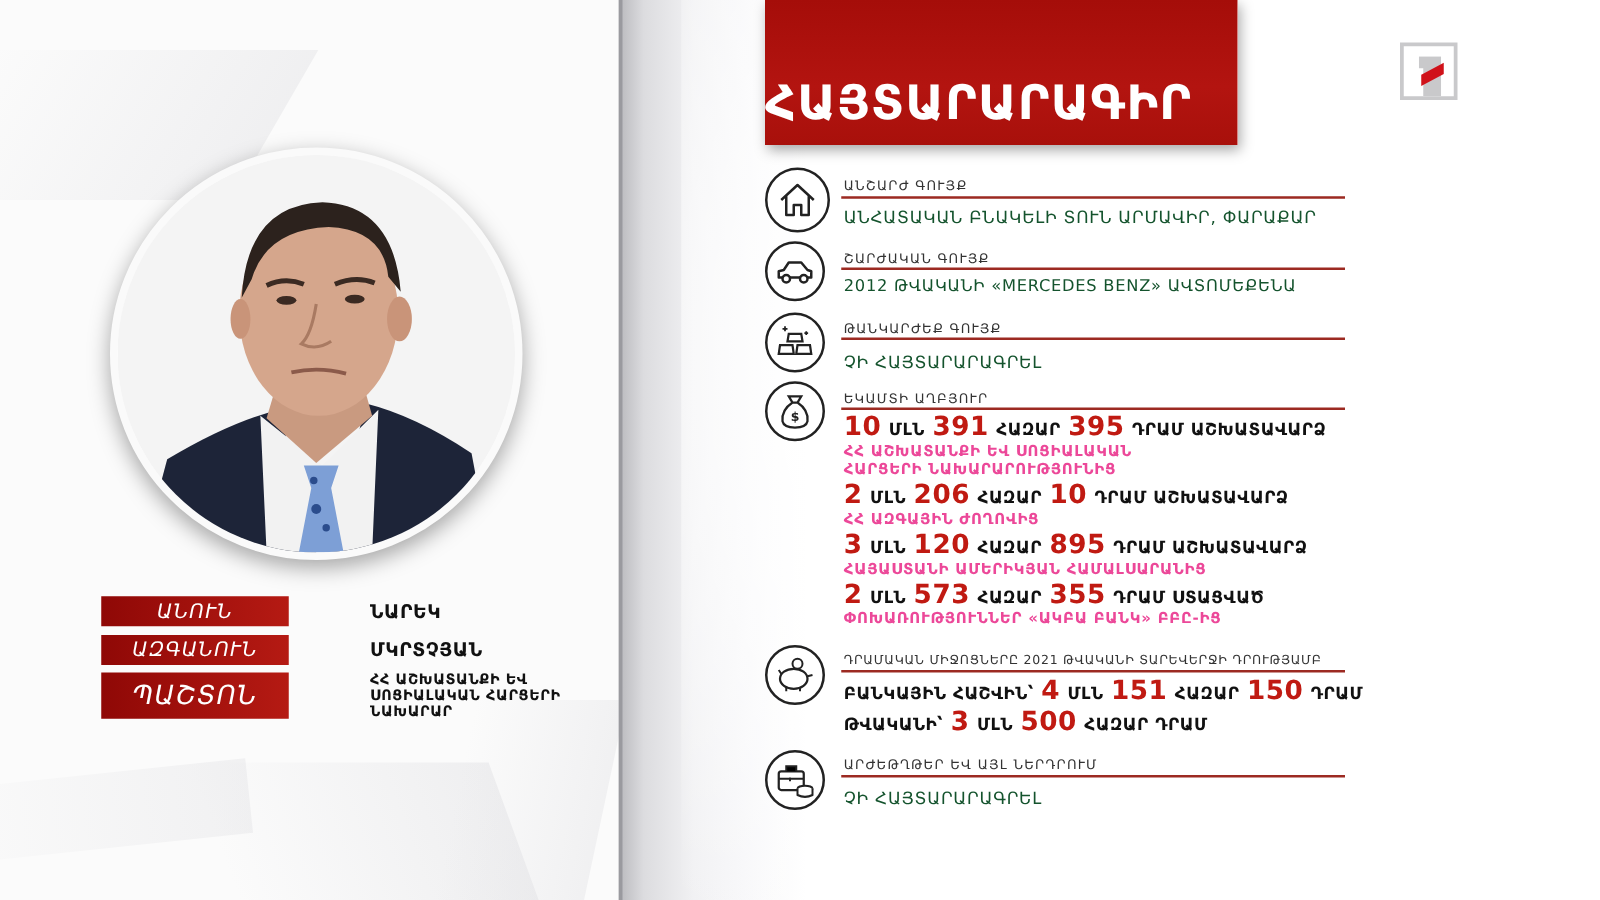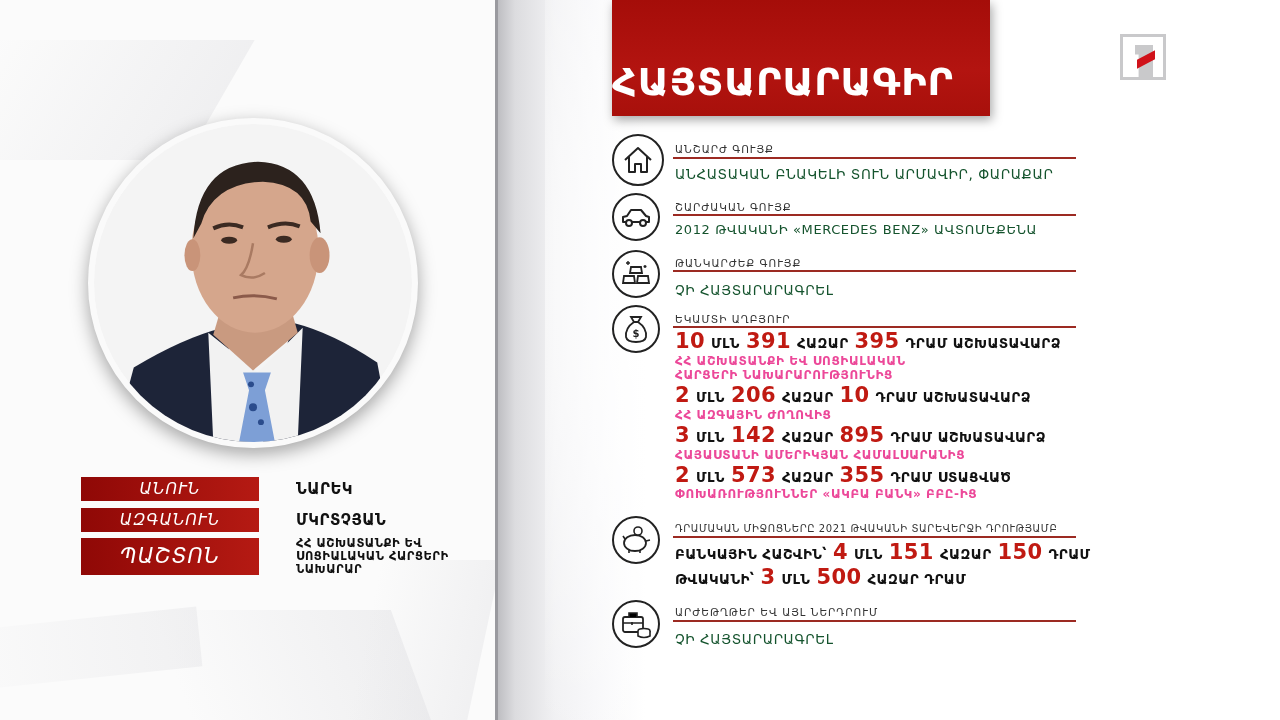--- a/index.html
+++ b/index.html
@@ -32,21 +32,21 @@
   .logo{position:absolute;left:1120px;top:34px;width:46px;height:46px;border:3px solid #c9c9cb;background:#fff}
   .logo .one{position:absolute;left:12px;top:8px;width:18px;height:32px;background:#c9c9cb;clip-path:polygon(0 0,100% 0,100% 100%,20% 100%,20% 30%,0 30%)}
   .logo .stripe{position:absolute;left:14px;top:18px;width:18px;height:9px;background:#d0121a;transform:skewY(-28deg)}
 
   
   .photo{position:absolute;left:88px;top:118px;width:330px;height:330px;border-radius:50%;
     background:#fff;box-shadow:0 6px 18px rgba(0,0,0,0.35);overflow:hidden;border:6px solid #fafafa}
   .photo svg{width:100%;height:100%;display:block}
 
   
-  .info-label{position:absolute;left:81px;height:24px;width:178px;
+  .info-label{position:absolute;left:81px;height:24px;width:150px;
     background:linear-gradient(90deg,#8f0806,#b51a13);color:#fff;text-align:center;
     font-style:italic;font-size:16px;line-height:24px;letter-spacing:1px}
   .info-value{position:absolute;left:296px;font-weight:bold;font-size:15px;color:#111;letter-spacing:.5px}
   .info-value.small{font-size:11.5px;line-height:12px}
 
   
   .icon-circle{position:absolute;width:52px;height:52px;border:2px solid #222;border-radius:50%;background:#fff;
     display:flex;align-items:center;justify-content:center}
   .icon-circle svg{width:34px;height:34px}
   .sec-label{position:absolute;left:675px;font-size:10.5px;color:#333;letter-spacing:1px}
@@ -178,21 +178,21 @@
   <span class="num">206</span>
   <span class="w">ՀԱԶԱՐ</span>
   <span class="num">10</span>
   <span class="w">ԴՐԱՄ ԱՇԽԱՏԱՎԱՐՁ</span>
 </div>
 <div class="inc-sub" style="top:408px">ՀՀ ԱԶԳԱՅԻՆ ԺՈՂՈՎԻՑ</div>
 
 <div class="inc" style="top:423px">
   <span class="num">3</span>
   <span class="w">ՄԼՆ</span>
-  <span class="num">142</span>
+  <span class="num">120</span>
   <span class="w">ՀԱԶԱՐ</span>
   <span class="num">895</span>
   <span class="w">ԴՐԱՄ ԱՇԽԱՏԱՎԱՐՁ</span>
 </div>
 <div class="inc-sub" style="top:448px">ՀԱՅԱՍՏԱՆԻ ԱՄԵՐԻԿՅԱՆ ՀԱՄԱԼՍԱՐԱՆԻՑ</div>
 
 <div class="inc" style="top:463px">
   <span class="num">2</span>
   <span class="w">ՄԼՆ</span>
   <span class="num">573</span>

